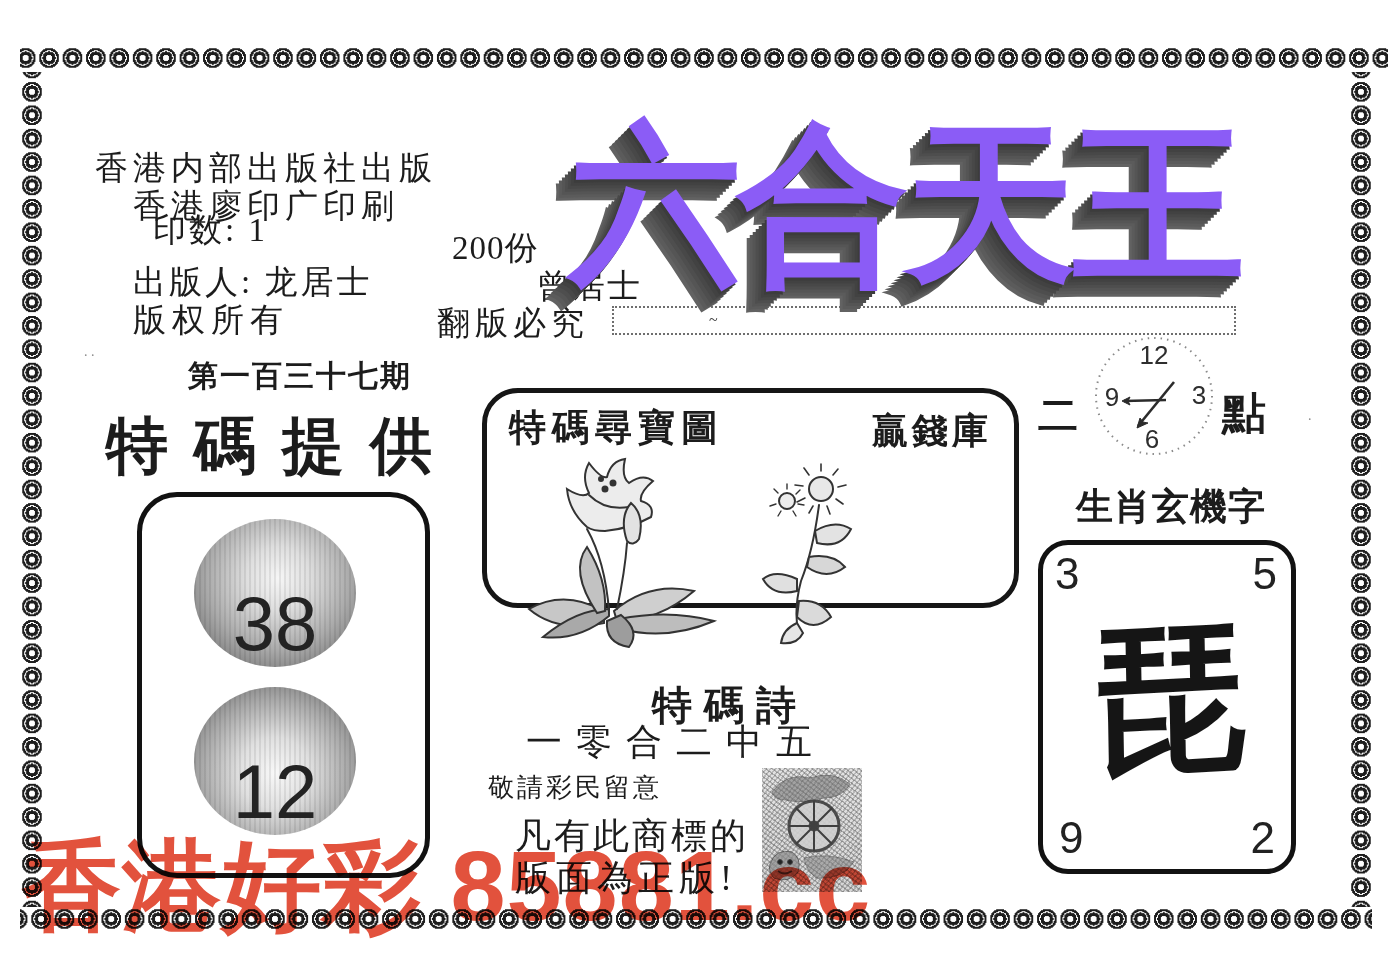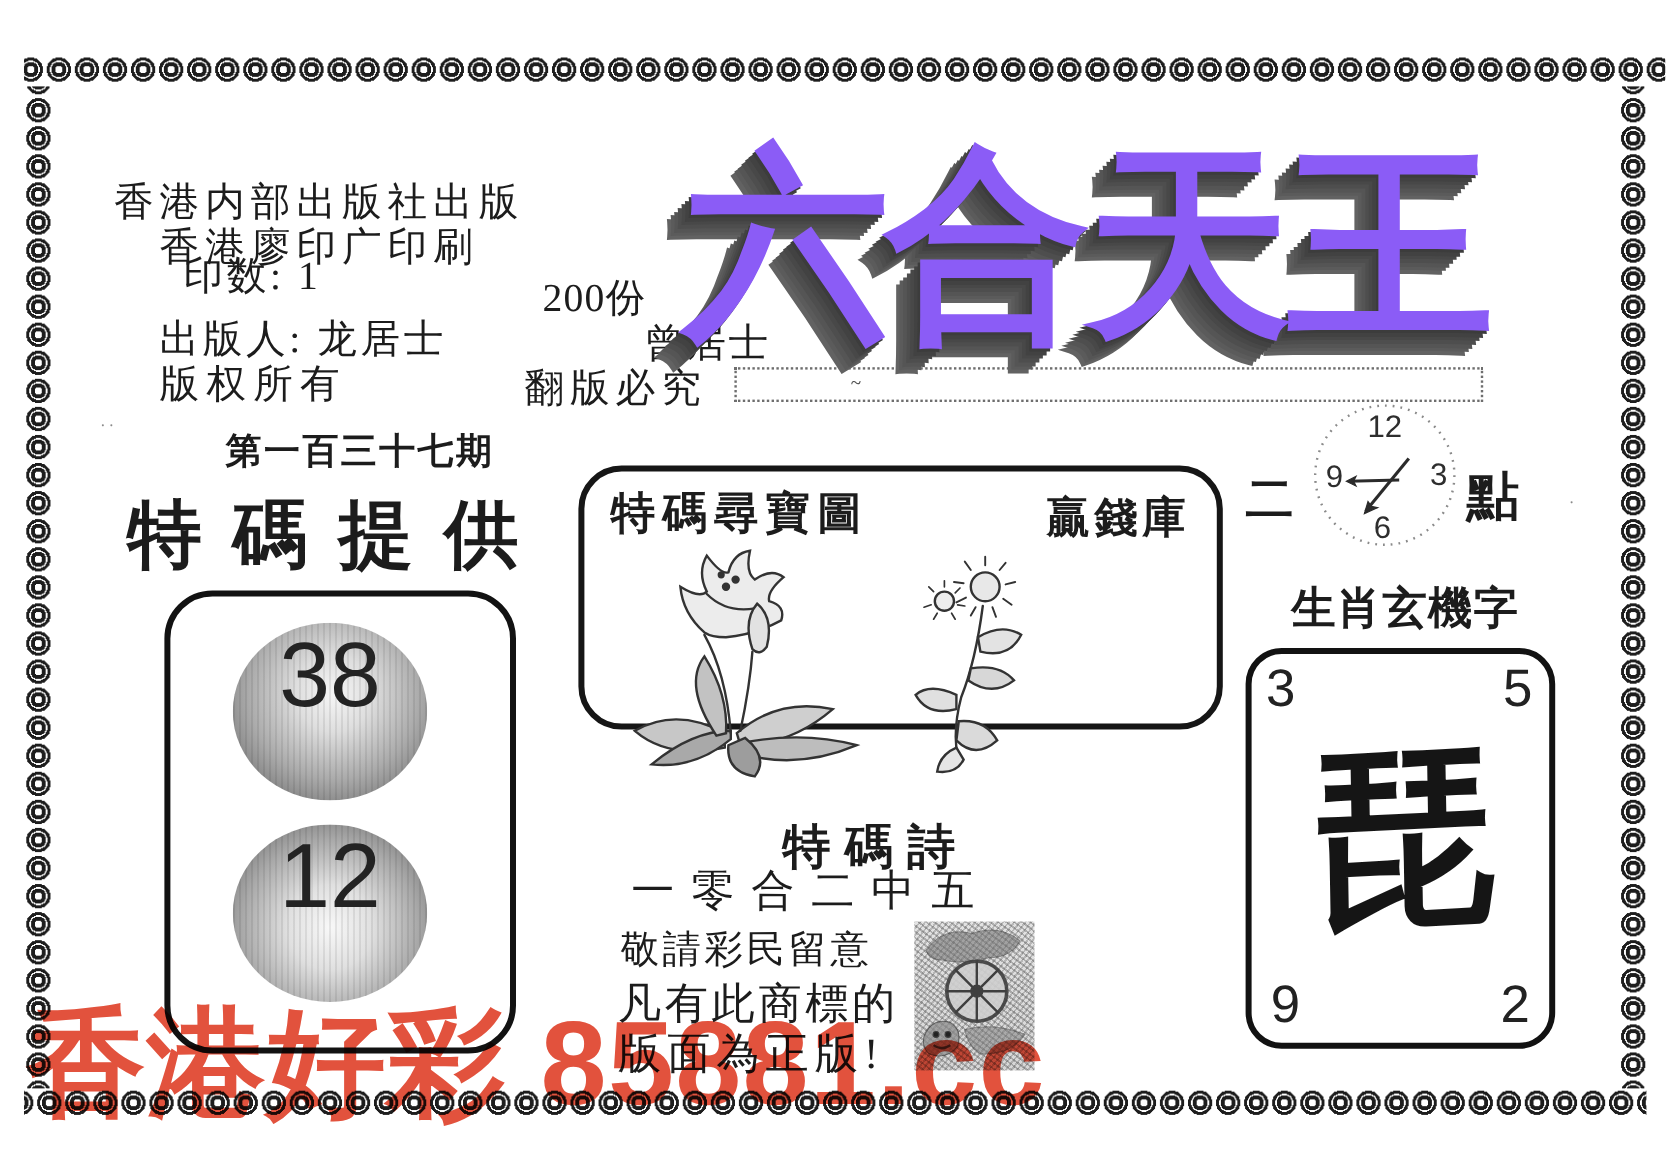--- a/index.html
+++ b/index.html
@@ -60,21 +60,21 @@
   .numbers-box{
     position:absolute;left:137px;top:492px;width:293px;height:386px;
     border:5px solid #121212;border-radius:40px;box-sizing:border-box;
   }
   .ball{
     position:absolute;width:162px;height:148px;border-radius:50%;
     left:52px;
     background-image:
       repeating-linear-gradient(90deg,rgba(0,0,0,0.08) 0 2px,rgba(255,255,255,0) 2px 5px),
       radial-gradient(circle at 52% 40%,#f6f6f6 0%,#dedede 26%,#ababab 58%,#7d7d7d 82%,#6a6a6a 100%);
-    display:flex;align-items:flex-start;justify-content:center;
+    display:flex;align-items:flex-end;justify-content:center;
   }
   .ball-1{top:22px;}
   .ball-2{top:190px;background-image:
       repeating-linear-gradient(90deg,rgba(0,0,0,0.08) 0 2px,rgba(255,255,255,0) 2px 5px),
       radial-gradient(circle at 50% 58%,#f8f8f8 0%,#e0e0e0 30%,#a9a9a9 62%,#7c7c7c 85%,#6b6b6b 100%);}
   .ball span{
     font-family:"Liberation Sans",sans-serif;font-size:76px;font-weight:400;color:#232323;
   }
 
   
@@ -109,21 +109,21 @@
   .corner-bl{left:16px;bottom:6px;}
   .corner-br{right:16px;bottom:6px;}
   .card-char{
     position:absolute;left:50%;top:50%;transform:translate(-50%,-54%) rotate(-3deg) skewX(-2deg);
     font-size:158px;font-weight:900;color:#151515;line-height:1;
   }
 
   
   .poem-heading{position:absolute;left:652px;top:678px;font-size:40px;font-weight:700;letter-spacing:12px;}
   .poem-line{position:absolute;left:526px;top:718px;font-size:36px;letter-spacing:14px;white-space:nowrap;}
-  .notice-1{position:absolute;left:517px;top:770px;font-size:32px;letter-spacing:3px;}
+  .notice-1{position:absolute;left:488px;top:770px;font-size:26px;letter-spacing:3px;}
   .notice-2{position:absolute;left:515px;top:812px;font-size:36px;letter-spacing:3px;}
   .notice-3{position:absolute;left:515px;top:854px;font-size:36px;letter-spacing:5px;}
 
   
   .stamp{
     position:absolute;left:762px;top:768px;width:100px;height:124px;
     background-image:
       repeating-linear-gradient(37deg,rgba(40,40,40,0.28) 0 1.5px,rgba(255,255,255,0) 1.5px 4px),
       repeating-linear-gradient(-51deg,rgba(60,60,60,0.25) 0 1.5px,rgba(255,255,255,0) 1.5px 3.6px),
       linear-gradient(#e2e2e2,#d6d6d6);

